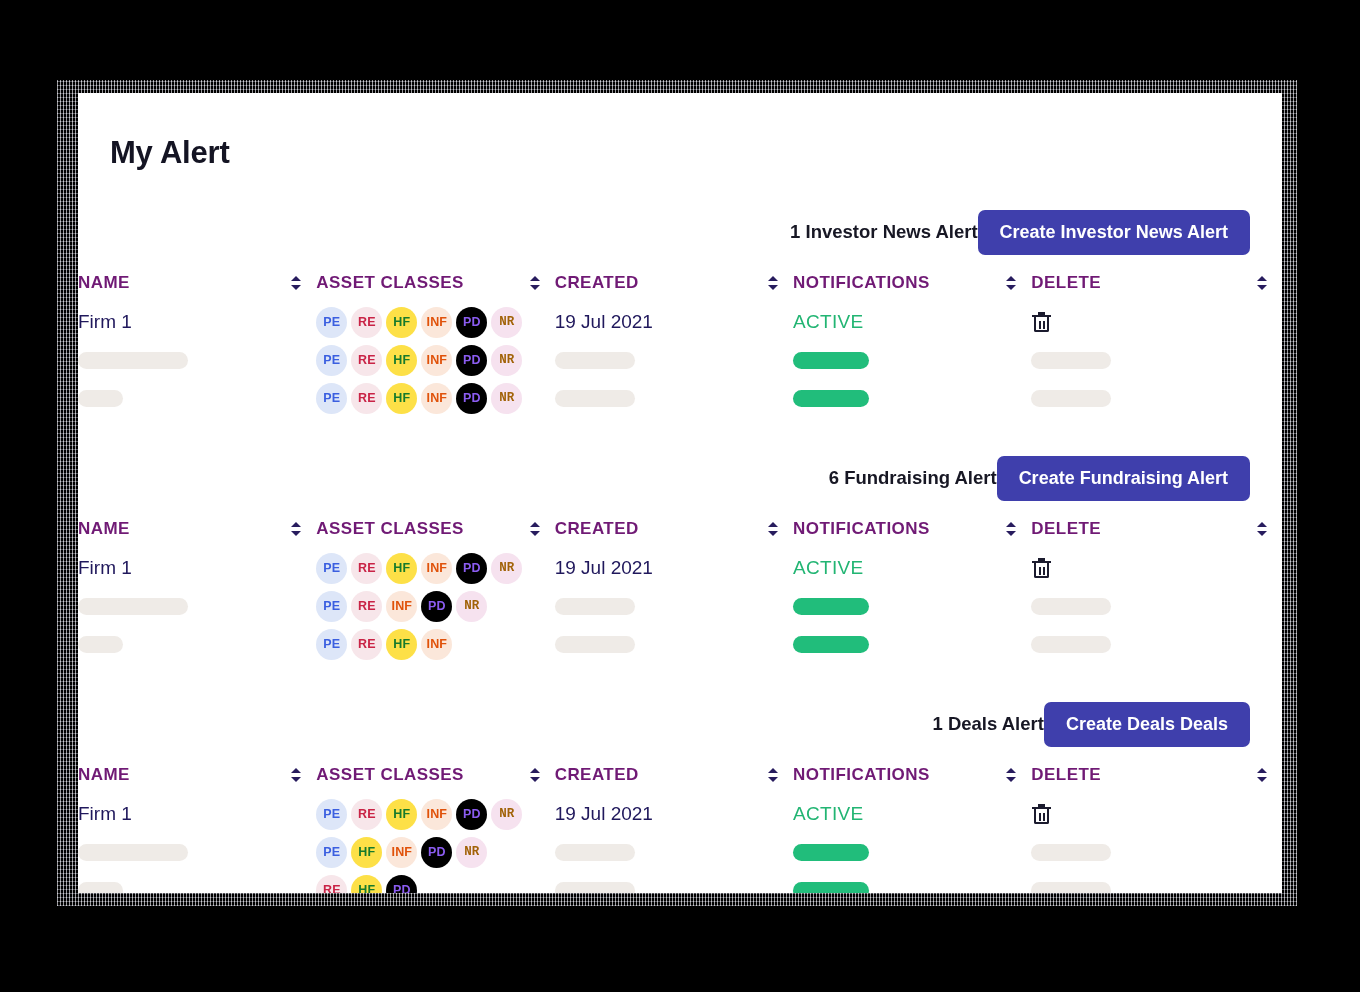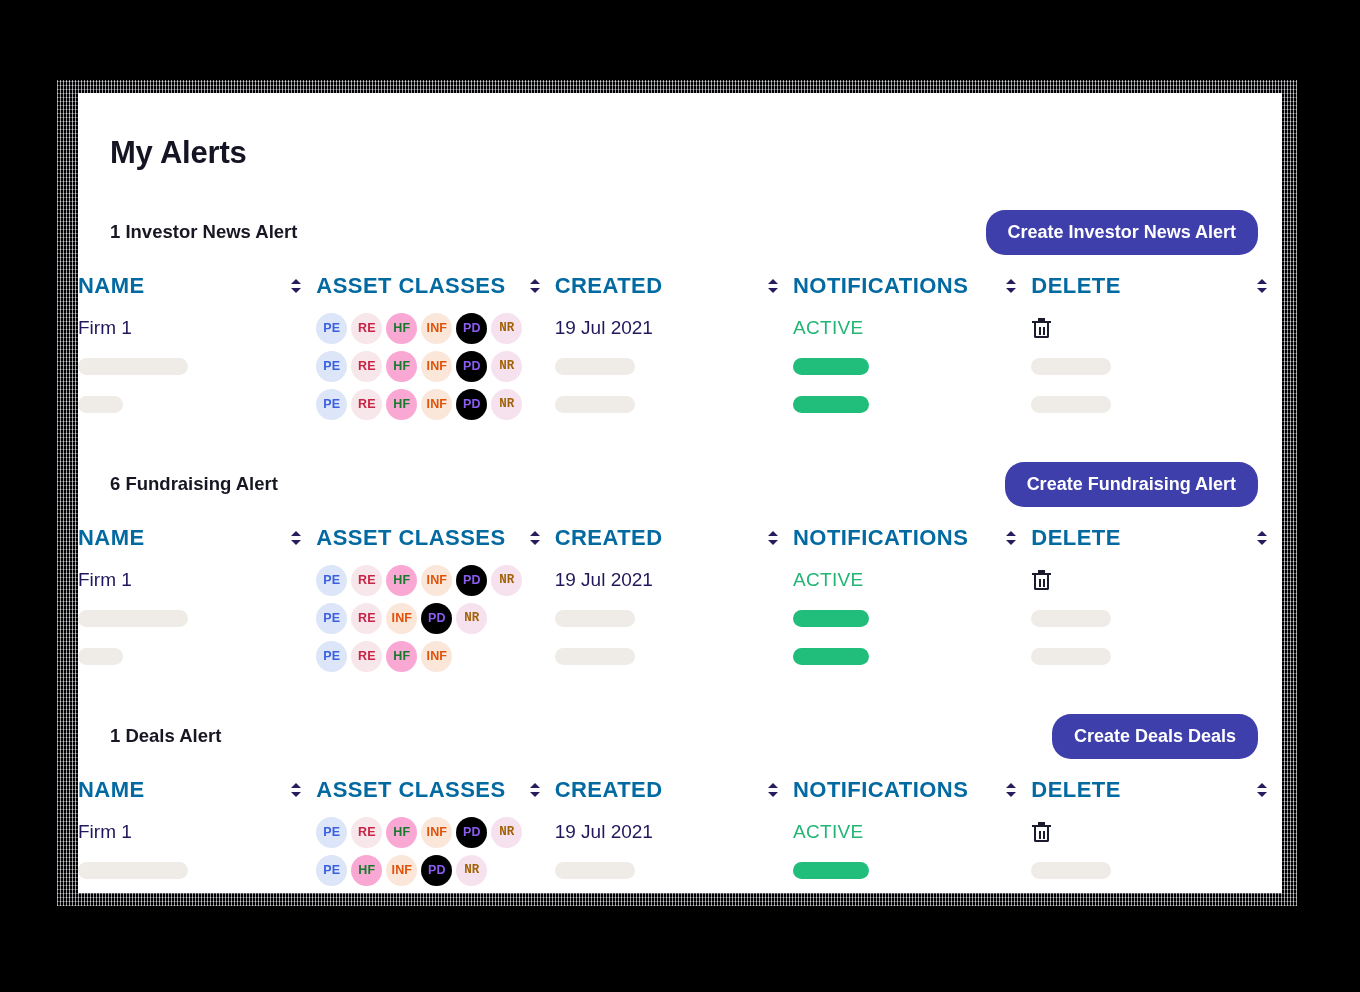--- a/index.html
+++ b/index.html
@@ -32,42 +32,42 @@
   .inner { padding: 30px 0 0 0; }
 
   .page-title {
     font-size: 31px; font-weight: 700; color: #141423;
     letter-spacing: -0.2px;
     margin: 12px 0 0 32px;
   }
 
   .section { margin-top: 38px; position: relative; }
   .section-head {
-    display: flex; align-items: center; justify-content: space-between;
-    padding: 0 24px 0 32px;
+    display: flex; align-items: center; justify-content: flex-end;
+    padding: 0 32px 0 32px;
     height: 46px;
   }
   .section-title {
     font-size: 18.5px; font-weight: 700; color: #171724;
   }
   .create-btn {
     background: #3f3fac; color: #ffffff;
     font-size: 18px; font-weight: 700;
-    border: none; border-radius: 19px;
+    border: none; border-radius: 7px;
     padding: 13px 22px 14px 22px;
     cursor: pointer; white-space: nowrap;
     font-family: "Liberation Sans", sans-serif;
     line-height: 1;
   }
 
   table.alert-table { width: 100%; border-collapse: collapse; table-layout: fixed; }
   table.alert-table th {
     text-align: left;
-    font-size: 22px; font-weight: 700;
-    color: #0369a1;
+    font-size: 17px; font-weight: 700;
+    color: #701a75;
     letter-spacing: .45px;
     padding: 18px 0 10px 0;
     vertical-align: middle;
     position: relative;
   }
   th.c-name   { width: 232px; padding-left: 32px; }
   th.c-assets { width: 232px; }
   th.c-created{ width: 232px; }
   th.c-notif  { width: 232px; }
   th.c-delete { width: 244px; }
@@ -97,21 +97,21 @@
 
   .badges { display:flex; align-items:flex-end; gap: 4px; }
   .badge {
     width: 31px; height: 31px; border-radius: 50%;
     display:flex; align-items:center; justify-content:center;
     font-size: 12.5px; font-weight: 700; letter-spacing: .2px;
     flex: 0 0 auto;
   }
   .b-PE  { background:#dde6f8; color:#3b5fe0; }
   .b-RE  { background:#f7e6ea; color:#c92346; }
-  .b-HF  { background:#f9a8d4; color:#167a2c; }
+  .b-HF  { background:#fde047; color:#167a2c; }
   .b-INF { background:#fbe7da; color:#e0520a; }
   .b-PD  { background:#000000; color:#8b5cf0; }
   .b-NR  { background:#f6e2ef; color:#a16207;font-family:Liberation Mono, monospace; }
 
   .trash {
     width: 19px; height: 21px; position: relative; cursor: pointer;
     margin-left: 1px;
   }
   .trash .lid {
     position:absolute; top:3px; left:0; width:19px; height:2.2px; background:#1b1b2e;
@@ -129,21 +129,21 @@
   .trash .l1 { left:6.6px; }
   .trash .l2 { left:10.6px; }
 </style>
 </head>
 <body>
 
 <div class="stage">
   <div class="noise-frame"></div>
   <div class="card">
     <div class="inner">
-      <h1 class="page-title">My Alerts</h1>
+      <h1 class="page-title">My Alert</h1>
       <div id="sections-host">
           <div class="section">
             <div class="section-head">
               <div class="section-title">1 Investor News Alert</div>
               <button class="create-btn">Create Investor News Alert</button>
             </div>
             <table class="alert-table">
               <thead>
                 <tr>
                   <th class="c-name">

